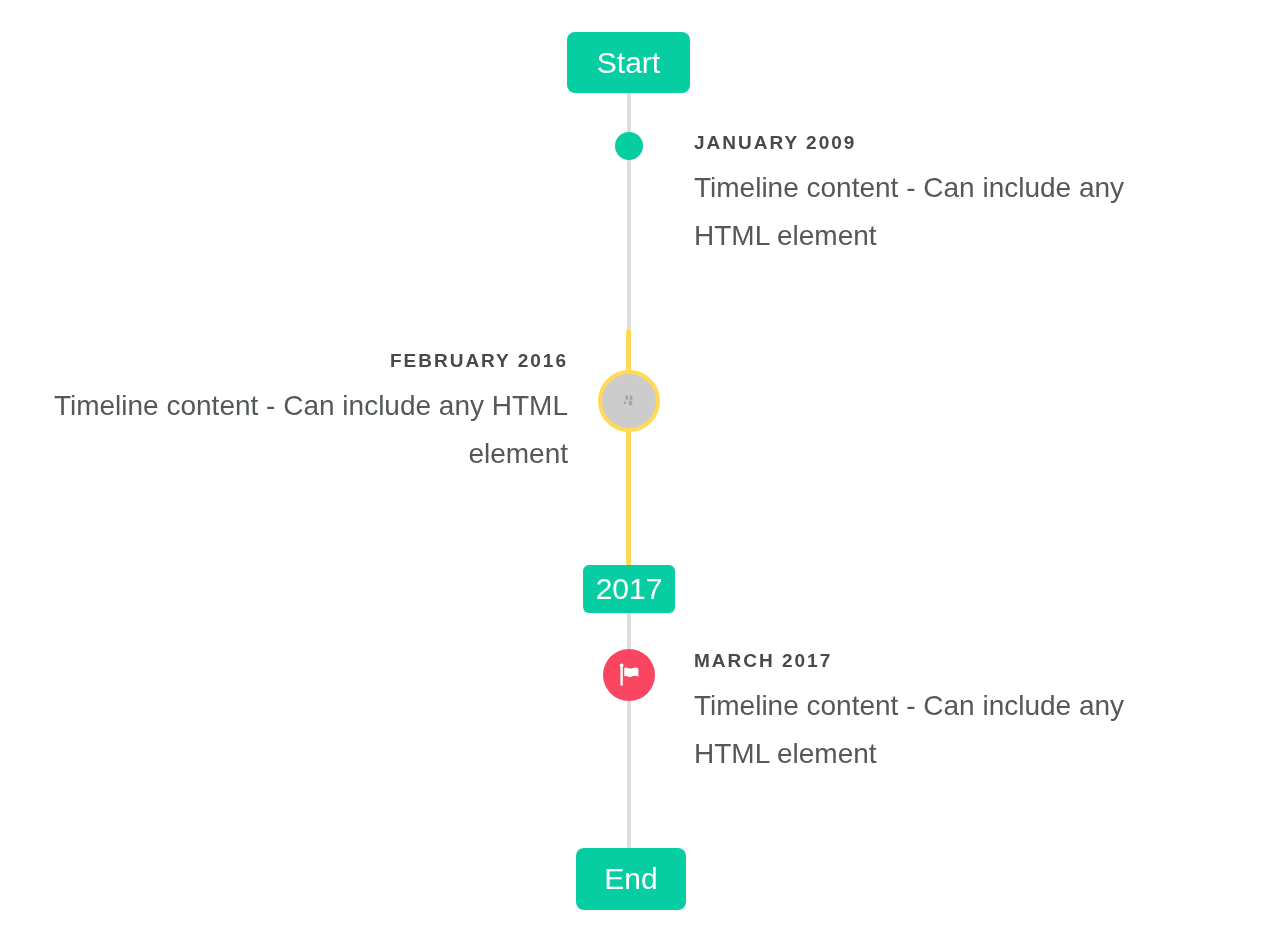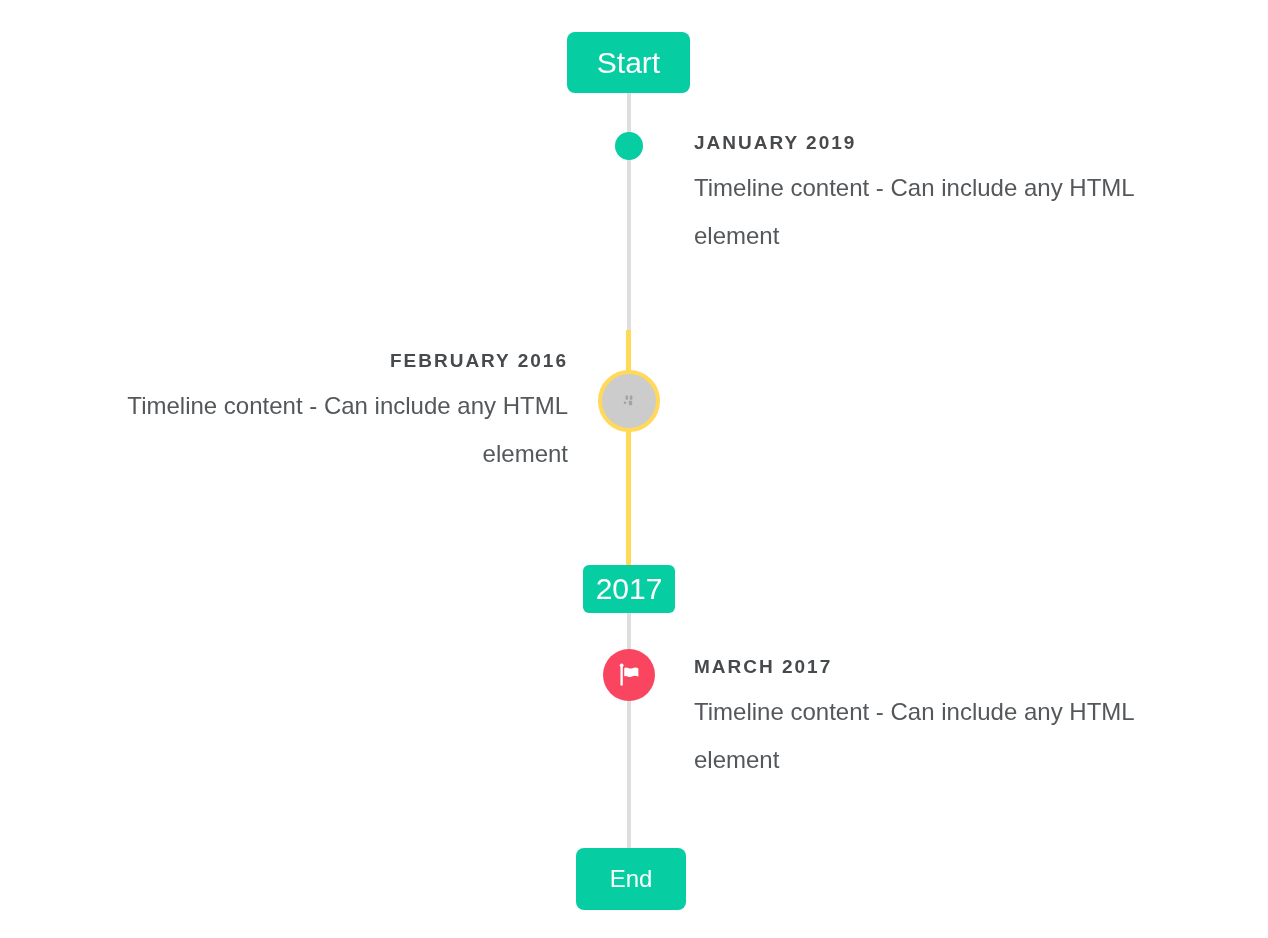--- a/index.html
+++ b/index.html
@@ -25,21 +25,21 @@
   .badge {
     position: absolute;
     background: var(--accent-teal, #07cda3);
     color: #ffffff;
     display: flex; align-items: center; justify-content: center;
     border-radius: 8px;
     z-index: 3;
   }
   .badge-start { left: 567px; top: 32px; width: 123px; height: 61px; font-size: 30px; }
   .badge-year  { left: 583px; top: 565px; width: 92px; height: 48px; font-size: 30px; border-radius: 6px; }
-  .badge-end   { left: 576px; top: 848px; width: 110px; height: 62px; font-size: 24px; }
+  .badge-end   { left: 576px; top: 848px; width: 110px; height: 62px; font-size: 30px; }
   
   .marker { position: absolute; z-index: 2; border-radius: 50%; }
   .marker-dot {
     left: 615px; top: 132px; width: 28px; height: 28px;
     background: var(--accent-teal, #07cda3);
   }
   .marker-image {
     left: 598px; top: 370px; width: 62px; height: 62px;
     background: var(--circle-gray, #cccccc);
     border: 4px solid var(--highlight-yellow, #ffd957);
@@ -54,27 +54,27 @@
   .item { position: absolute; }
   .item-date {
     font-size: 19px;
     font-weight: bold;
     letter-spacing: 2px;
     line-height: 21px;
     color: var(--date-text, #474a4c);
   }
   .item-content {
     margin-top: 11px;
-    font-size: 24px;
+    font-size: 28px;
     line-height: 48px;
     color: var(--content-text, #54585b);
   }
   .item-january { left: 694px; top: 132px; width: 505px; text-align: left; }
   .item-february { right: 700px; top: 350px; width: 520px; text-align: right; }
-  .item-march { left: 694px; top: 650px; width: 505px; text-align: left; margin-top: 6px; }
+  .item-march { left: 694px; top: 650px; width: 505px; text-align: left; }
   .icon { display: inline-flex; align-items: center; justify-content: center; }
 </style>
 </head>
 <body style="--accent-teal: #07cda3; --highlight-yellow: #ffd957; --flag-red: #f9455f; --line-gray: #dedede; --circle-gray: #cccccc; --date-text: #474a4c; --content-text: #54585b;">
 
 <div class="canvas">
 
   <div class="line-seg seg-gray seg-top"></div>
   <div class="line-seg seg-yellow"></div>
   <div class="line-seg seg-gray seg-bottom"></div>
@@ -102,21 +102,21 @@
     <span class="icon">
       <svg width="30" height="30" viewBox="0 0 24 24">
         <circle cx="6.1" cy="4.2" r="1.5" fill="#ffffff"></circle>
         <path d="M6.1 5.5 L6.1 19.6" stroke="#ffffff" stroke-width="1.9" stroke-linecap="round" fill="none"></path>
         <path d="M8.2 6.4 C10.2 4.9 12.2 7.8 14.8 6.5 C16.8 5.5 18.4 6.0 19.5 6.8 L19.5 13.4 C17.6 12.2 16.0 12.4 13.9 13.4 C11.5 14.5 10.2 11.9 8.2 13.1 Z" fill="#ffffff"></path>
       </svg>
     </span>
   </div>
 
   <div class="item item-january">
-    <div class="item-date">JANUARY 2019</div>
+    <div class="item-date">JANUARY 2009</div>
     <div class="item-content">Timeline content - Can include any HTML element</div>
   </div>
 
   <div class="item item-february">
     <div class="item-date">FEBRUARY 2016</div>
     <div class="item-content">Timeline content - Can include any HTML element</div>
   </div>
 
   <div class="item item-march">
     <div class="item-date">MARCH 2017</div>

